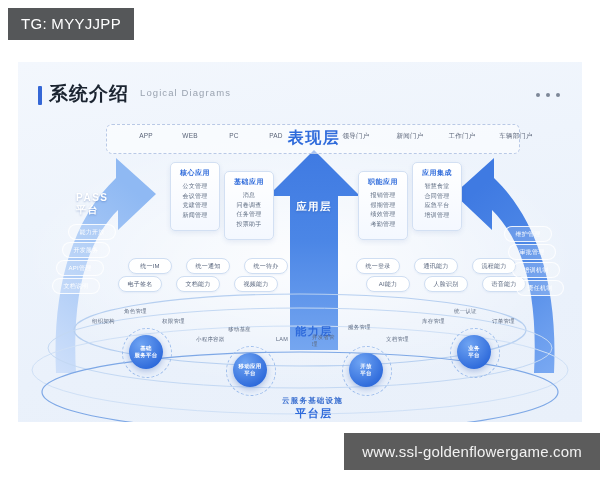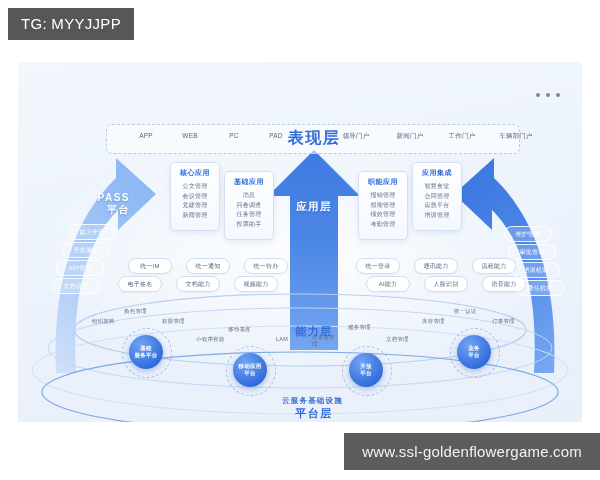--- a/index.html
+++ b/index.html
@@ -98,21 +98,21 @@
   }
   #cap-title{
     position:absolute;left:296px;top:262px;transform:translateX(-50%);
     font-size:11px;font-weight:bold;color:#2f6bdb;letter-spacing:1.5px;z-index:16;
   }
 
   
   #arrow-left{position:absolute;left:28px;top:96px;width:110px;height:215px;z-index:5;}
   #arrow-right{position:absolute;left:434px;top:96px;width:112px;height:215px;z-index:5;}
   .side-title{
-    position:absolute;z-index:16;text-align:right;
+    position:absolute;z-index:16;text-align:left;
     font-size:10px;font-weight:bold;color:#ffffff;letter-spacing:1.5px;line-height:12px;
     text-shadow:0 1px 2px rgba(40,80,160,.35);
   }
   .spill{
     position:absolute;z-index:16;
     width:46px;text-align:center;
     border:1px solid rgba(255,255,255,.85);border-radius:8px;
     background:rgba(255,255,255,.18);
     font-size:6px;color:#ffffff;letter-spacing:.3px;
     padding:2.5px 0;
@@ -150,20 +150,27 @@
     font-size:7.5px;font-weight:bold;color:#3a6fd0;letter-spacing:1.2px;padding-left:25px;
   }
 </style>
 </head>
 <body>
 
 <div id="tg-badge">TG: MYYJJPP</div>
 
 <div id="slide">
 
+  <div class="hdr">
+    <div class="hdr-row">
+      <div class="hdr-bar"></div>
+      <div class="hdr-cn">系统介绍</div>
+      <div class="hdr-en">Logical Diagrams</div>
+    </div>
+  </div>
   <div class="dots">
       <i></i>
       <i></i>
       <i></i>
     </div>
 
   <svg id="arrow-center" viewBox="0 0 92 200" preserveAspectRatio="none">
     <defs>
       <linearGradient id="gC" x1="0" y1="1" x2="0" y2="0">
         <stop offset="0%" stop-color="#75a6f0"></stop>

